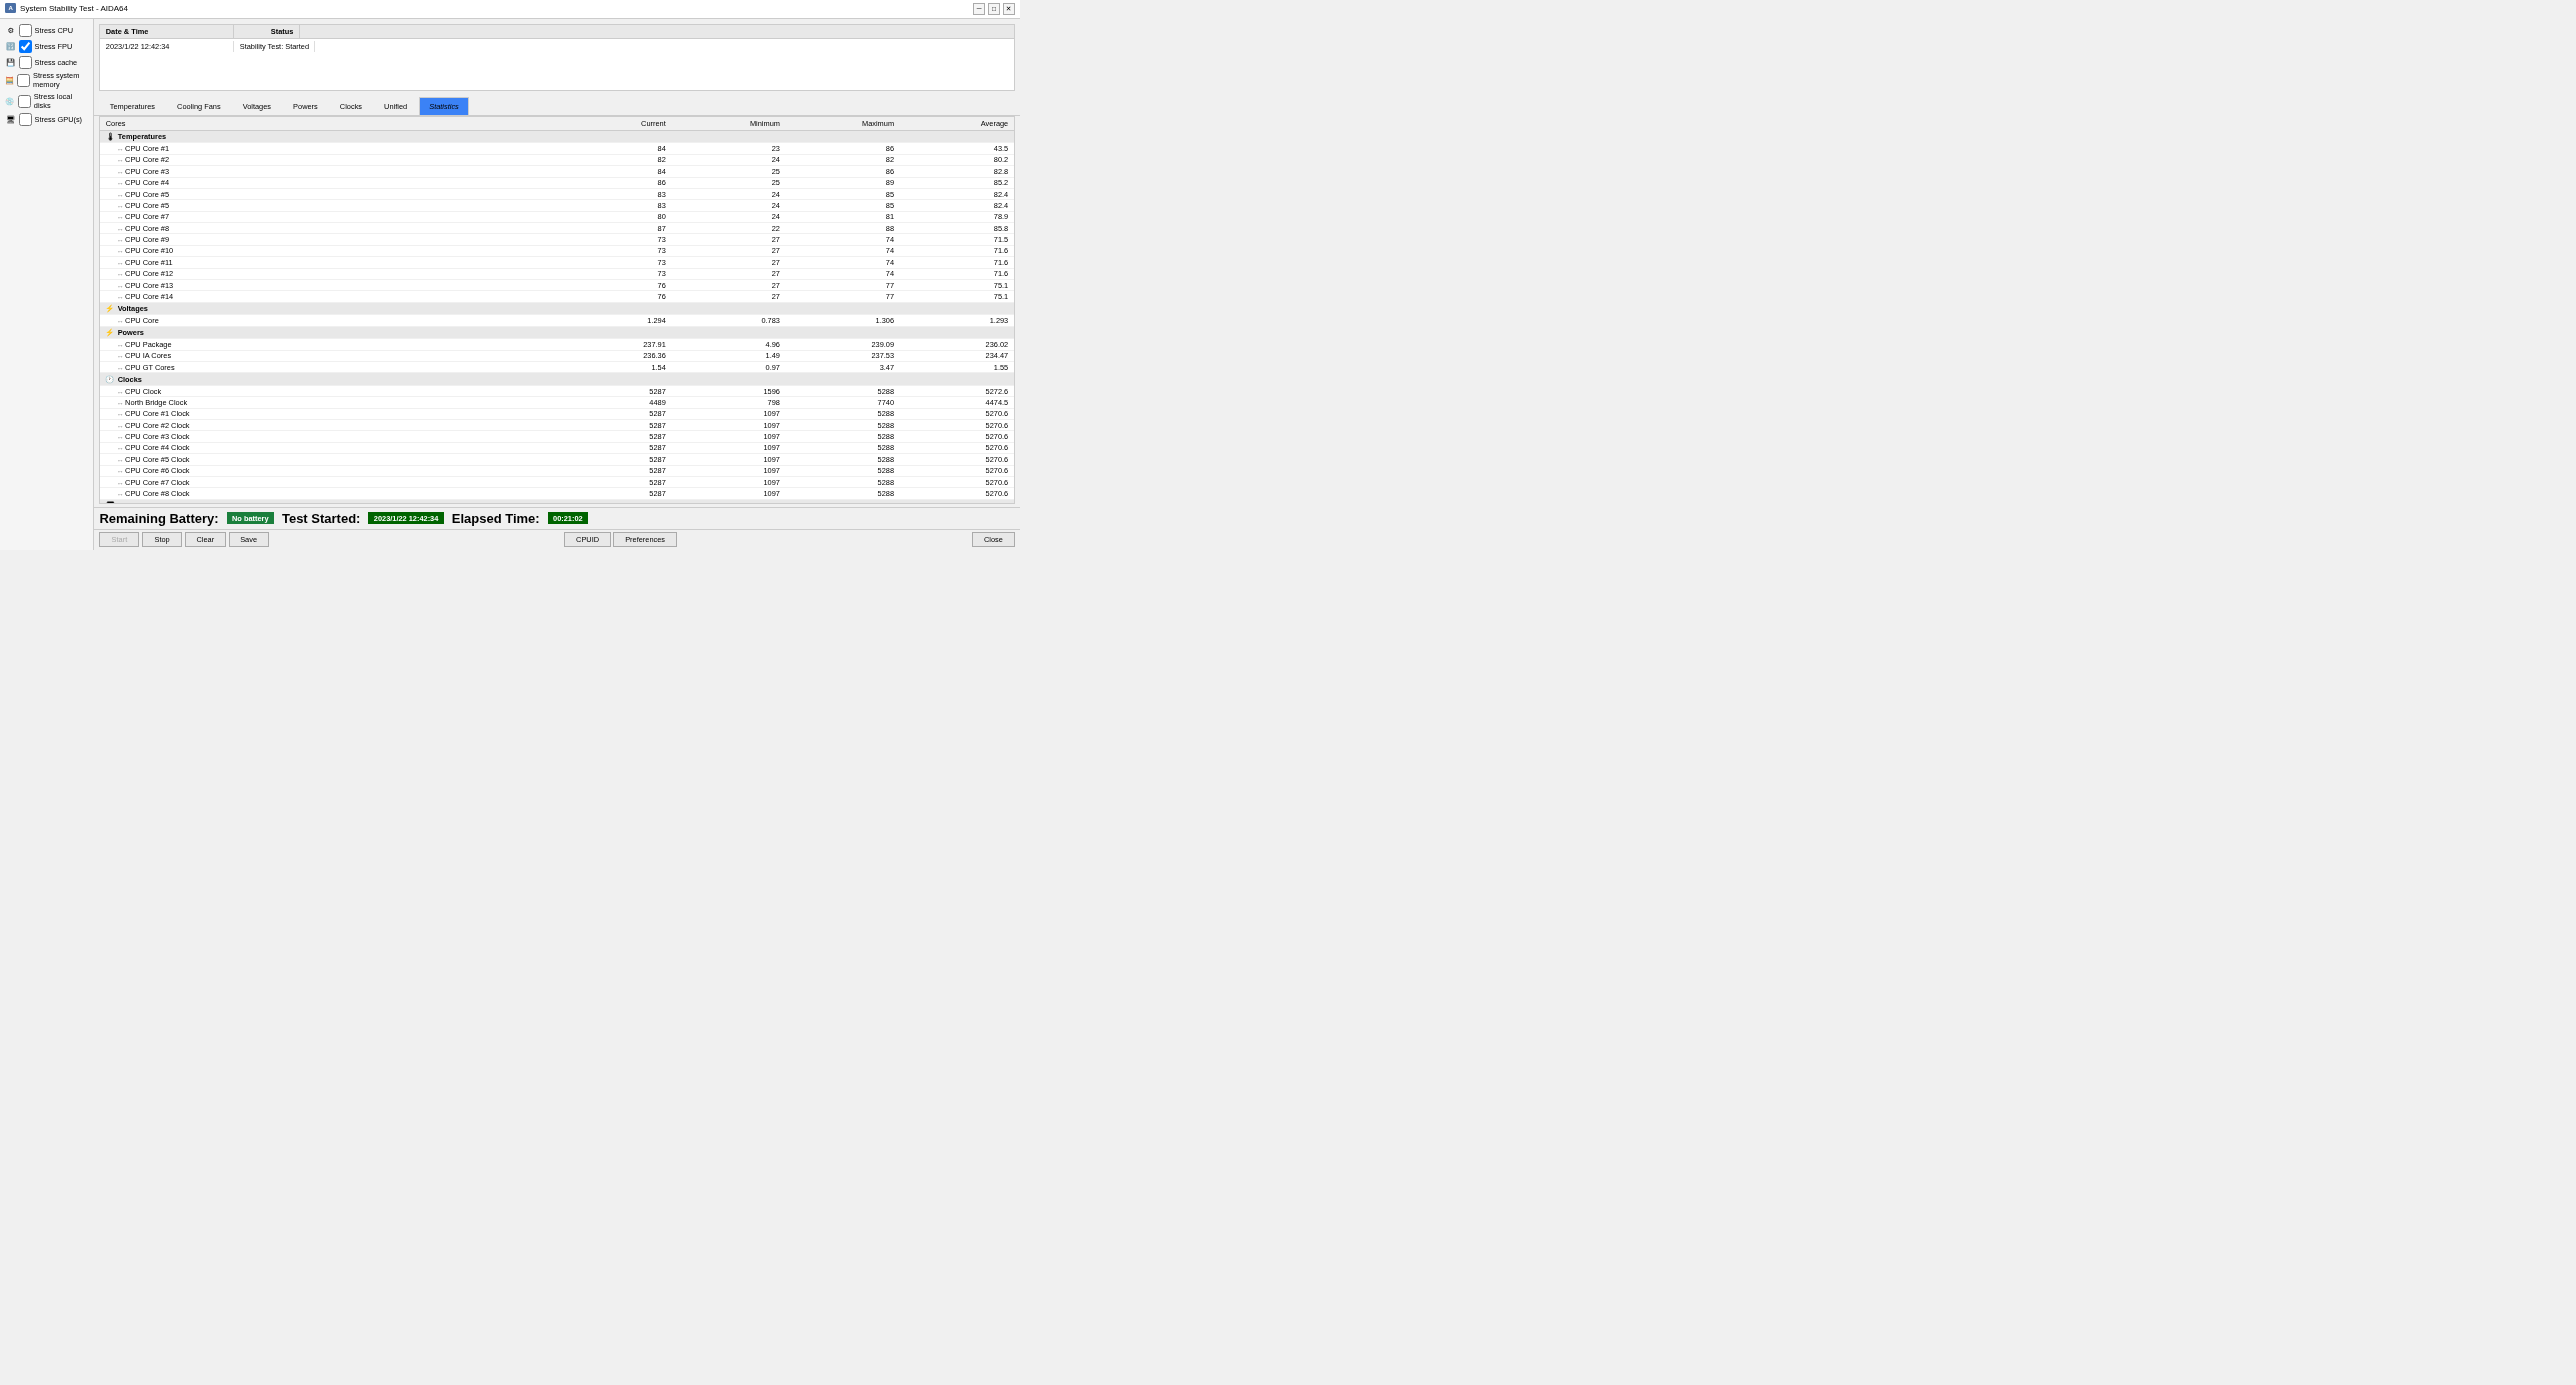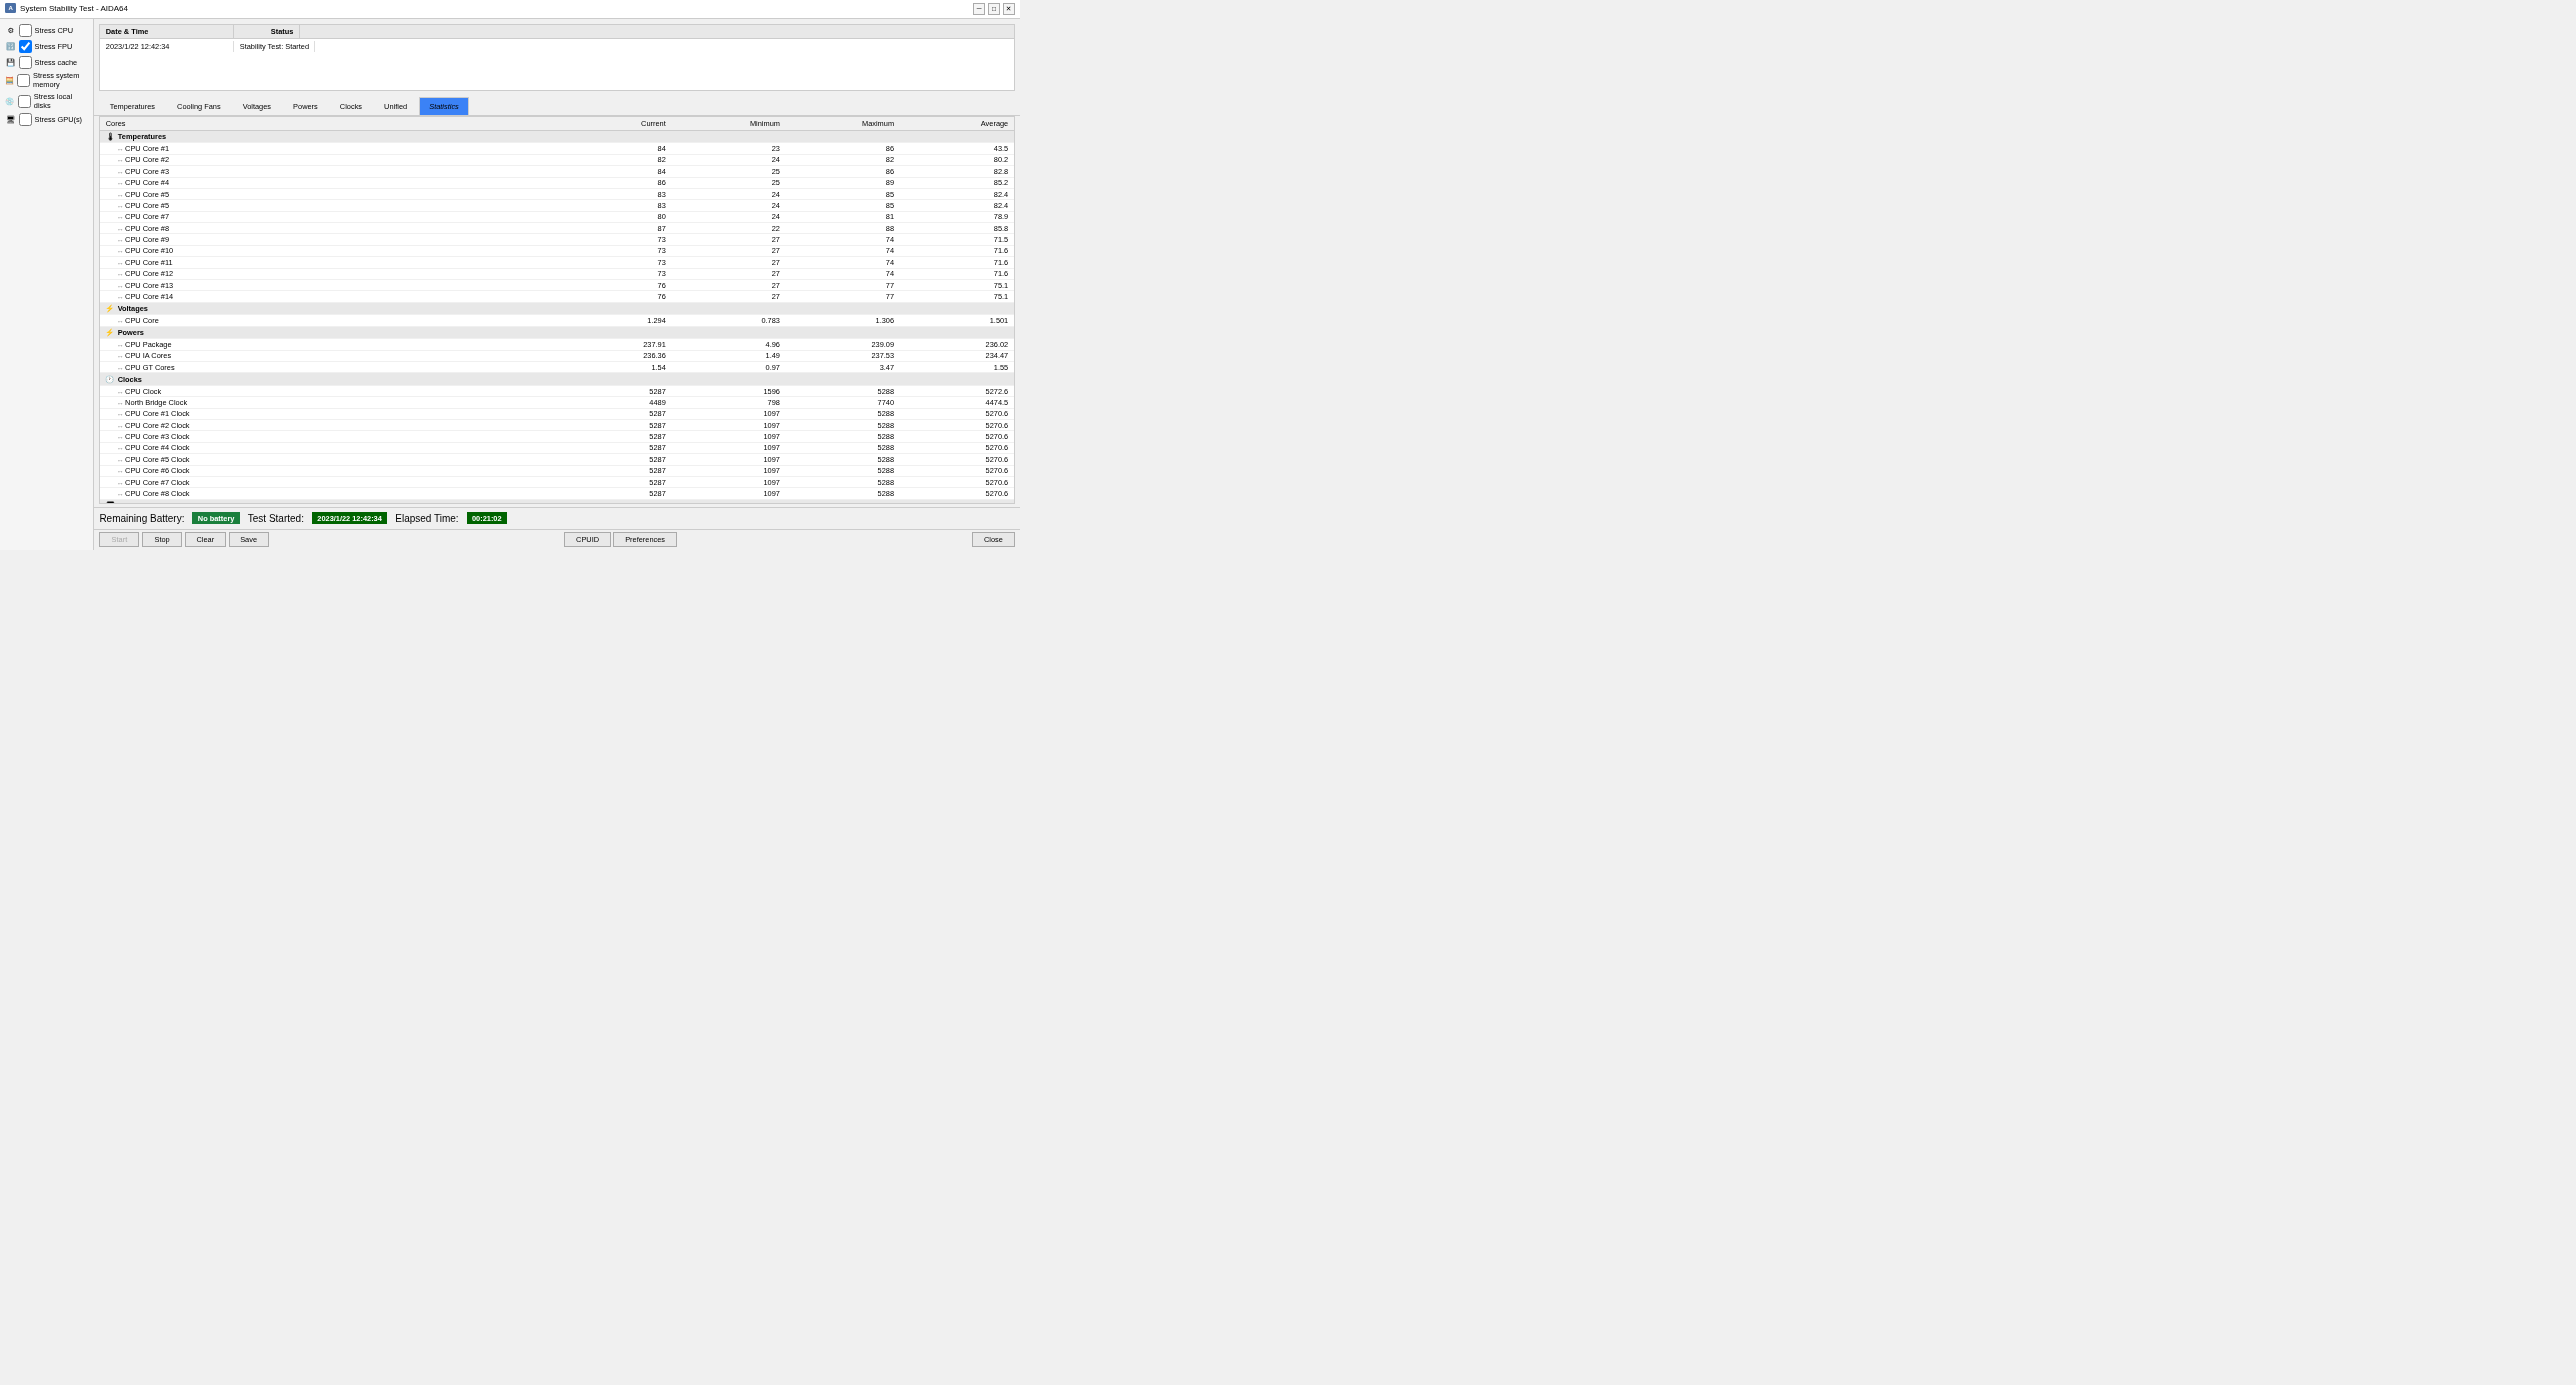--- a/index.html
+++ b/index.html
@@ -181,21 +181,22 @@
       display: flex;
       align-items: center;
       padding: 2.7px 5.4px;
       background: #f0f0f0;
       border-top: 0.7px solid #ccc;
       height: 21.5px;
       gap: 8px;
       flex-shrink: 0;
     }
     .bottom-label {
-      font-size: 10px;
+      font-size: 13px;
+      font-weight: bold;
     }
     .bottom-value {
       background: #1a7f3c;
       color: white;
       padding: 1.3px 5.4px;
       font-size: 7.4px;
       font-weight: bold;
     }
     .bottom-value.dark {
       background: #006400;
@@ -409,21 +410,21 @@
       <td>75.1</td>
     </tr>
             <tr class="group-header">
               <td colspan="5"><span style="margin-right:2.7px;">⚡</span>Voltages</td>
             </tr>
             <tr class="sub-item">
       <td><span style="color:#888;margin-right:1.3px;">↔</span>CPU Core</td>
       <td>1.294</td>
       <td>0.783</td>
       <td>1.306</td>
-      <td>1.501</td>
+      <td>1.293</td>
     </tr>
             <tr class="group-header">
               <td colspan="5"><span style="margin-right:2.7px;">⚡</span>Powers</td>
             </tr>
             <tr class="sub-item">
       <td><span style="color:#888;margin-right:1.3px;">↔</span>CPU Package</td>
       <td>237.91</td>
       <td>4.96</td>
       <td>239.09</td>
       <td>236.02</td>

